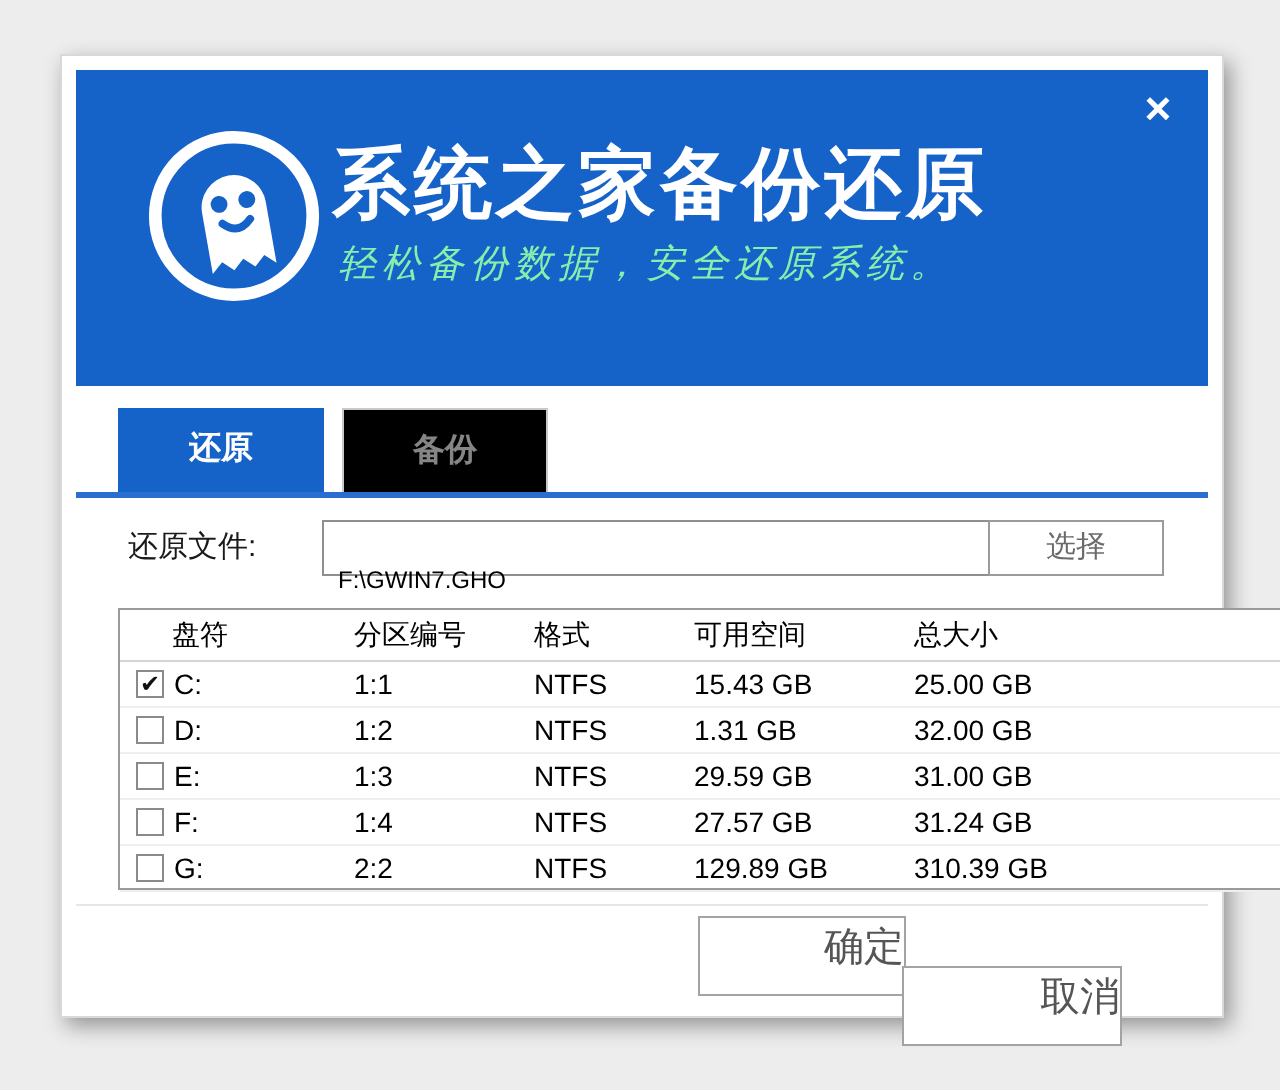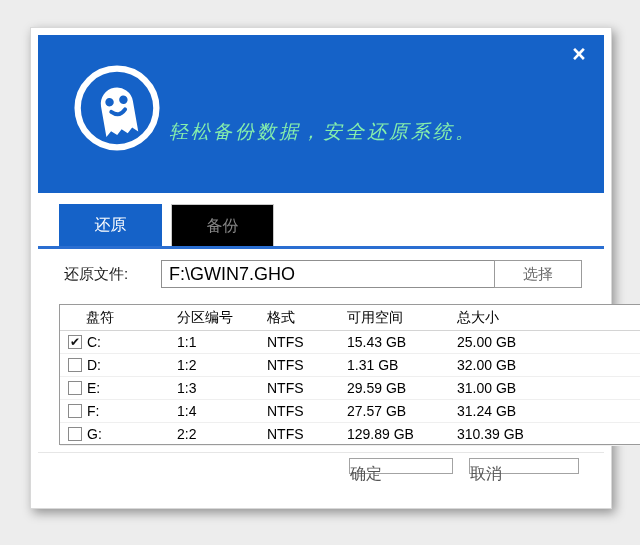--- a/index.html
+++ b/index.html
@@ -17,37 +17,37 @@
                color:#fff; font-size:23px; line-height:26px; text-align:center;
                cursor:pointer; font-weight:bold; }
   .logo { position:absolute; left:34px; top:28px; width:90px; height:90px; }
   .title { position:absolute; left:128px; top:30px; color:#fff; font-size:39px;
            font-weight:bold; letter-spacing:2px; white-space:nowrap; }
   .subtitle { position:absolute; left:131px; top:84px; color:#86efac; font-size:19px;
               letter-spacing:3px; white-space:nowrap; font-style:italic;
               font-family:"DejaVu Serif","Liberation Serif",serif; }
 
   
-  .tabs { position:absolute; left:28px; top:176px; height:40px; display:flex; }
+  .tabs { position:absolute; left:28px; top:176px; height:40px; display:flex;font-weight:bold; }
   .tab { width:103px; height:42px; text-align:center; line-height:42px;
          font-size:16px; cursor:pointer; }
   .tab.active { background:#1562c8; color:#fff; }
   .tab.inactive { background:#000000; color:#858585; border:1px solid #c9c9c9;
                   border-bottom:none; margin-left:9px; }
   .tab-underline { position:absolute; left:7px; right:7px; top:218px; height:3px;
                    background:#2a6ed1; }
 
   
   .file-row { position:absolute; left:33px; top:232px; right:29px; height:28px; }
   .file-label { position:absolute; left:0; top:0; line-height:28px; font-size:15px;
                 color:#1a1a1a; }
   .combobox { position:absolute; left:97px; top:0; width:353px; height:28px;
               border:1px solid #8f8f8f; background:#fff; cursor:pointer; }
-  .combobox .value { position:absolute; left:7px; top:0; line-height:26px;
-                     font-size:18px; color:#000; }
+  .combobox .value { position:absolute; left:7px; top:16px; line-height:26px;
+                     font-size:12px; color:#000; }
   .combobox .chev { position:absolute; right:6px; top:0; line-height:25px;
                     font-size:13px; color:#444; }
   .select-btn { position:absolute; right:0; top:0; width:88px; height:28px;
                 background:#fff; border:1px solid #9b9b9b; color:#6b6b6b;
                 font-size:15px; text-align:center; line-height:26px; cursor:pointer; }
 
   
   .table { position:absolute; left:28px; top:276px; width:612px; height:141px;
            border:1px solid #9a9a9a; background:#fff; }
   .thead { position:absolute; left:0; top:0; right:17px; height:26px;
@@ -71,45 +71,46 @@
   .sb-arrow { position:absolute; left:0; width:16px; height:17px; color:#555;
               font-size:11px; text-align:center; line-height:17px; cursor:pointer; }
   .sb-up { top:0; } .sb-down { bottom:0; }
   .sb-thumb { position:absolute; left:1px; top:19px; width:14px; height:42px;
               background:#cdcdcd; cursor:pointer; }
 
   
   .footer-sep { position:absolute; left:7px; right:7px; top:424px; height:1px;
                 background:#e6e6e6; }
   .version { position:absolute; left:33px; top:437px; font-size:15px; color:#8f8f8f; }
-  .btn { position:absolute; top:430px; height:16px; background:#fff;
-         border:1px solid #a3a3a3; color:#555; font-size:16px; text-align:left;
+  .btn { position:absolute; top:430px; height:40px; background:#fff;
+         border:1px solid #a3a3a3; color:#555; font-size:20px; text-align:right;
          line-height:30px; cursor:pointer; }
   .btn-ok { left:318px; width:104px; }
-  .btn-cancel { left:438px; width:110px; }
+  .btn-cancel { left:420px; width:110px;margin-top:25px; }
 </style>
 </head>
 <body>
 
 <div class="window">
 
   <div class="header">
     <div class="close-btn">×</div>
 
     <svg class="logo" viewBox="0 0 64 64">
       <circle cx="32" cy="32" r="28" fill="none" stroke="#ffffff" stroke-width="4.5"></circle>
       <g transform="rotate(-10 32 32)">
         <path d="M21 51 L21 29 A 11.5 11.5 0 0 1 44 29 L44 51 L40.2 47.5 L36.4 51
                  L32.6 47.5 L28.8 51 L25 47.5 Z" fill="#ffffff"></path>
         <circle cx="27.5" cy="27" r="3" fill="#1562c8"></circle>
         <circle cx="37.5" cy="27" r="3" fill="#1562c8"></circle>
         <path d="M27.5 34 Q 32.5 39 37.5 34" stroke="#1562c8" stroke-width="2.8" fill="none" stroke-linecap="round"></path>
       </g>
     </svg>
 
+    <div class="title">系统之家备份还原</div>
     <div class="subtitle">轻松备份数据，安全还原系统。</div>
   </div>
 
   <div class="tabs">
     <div class="tab active">还原</div>
     <div class="tab inactive">备份</div>
   </div>
   <div class="tab-underline"></div>
 
   <div class="file-row">

